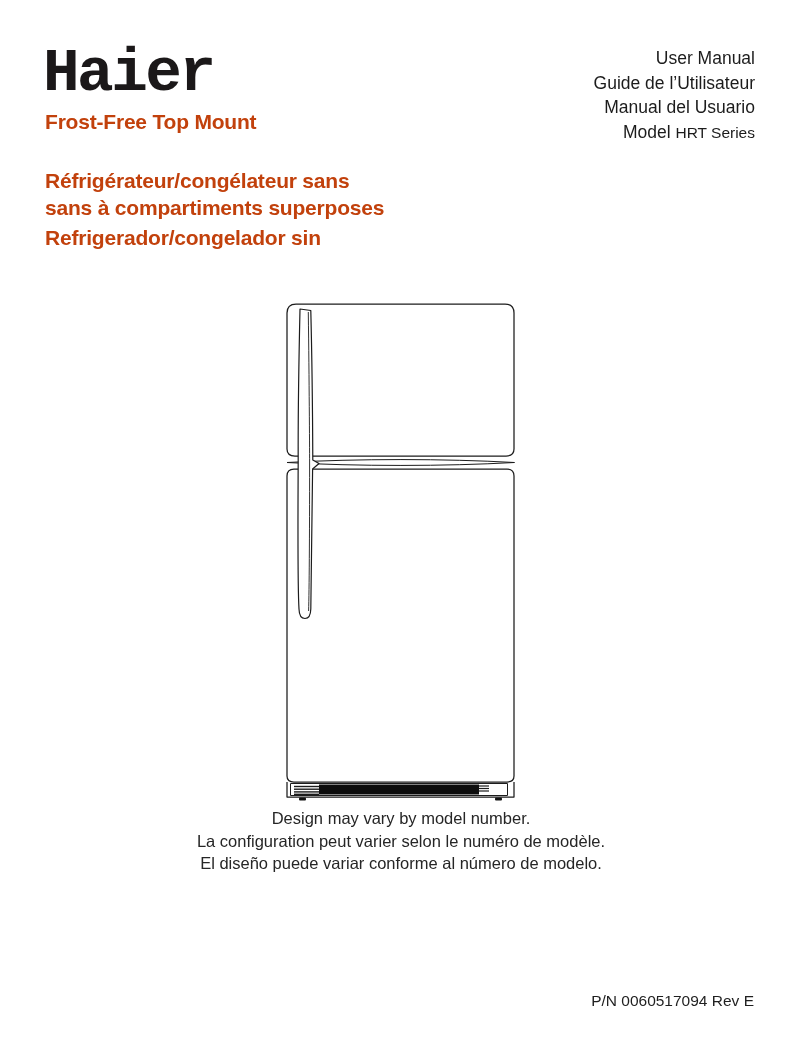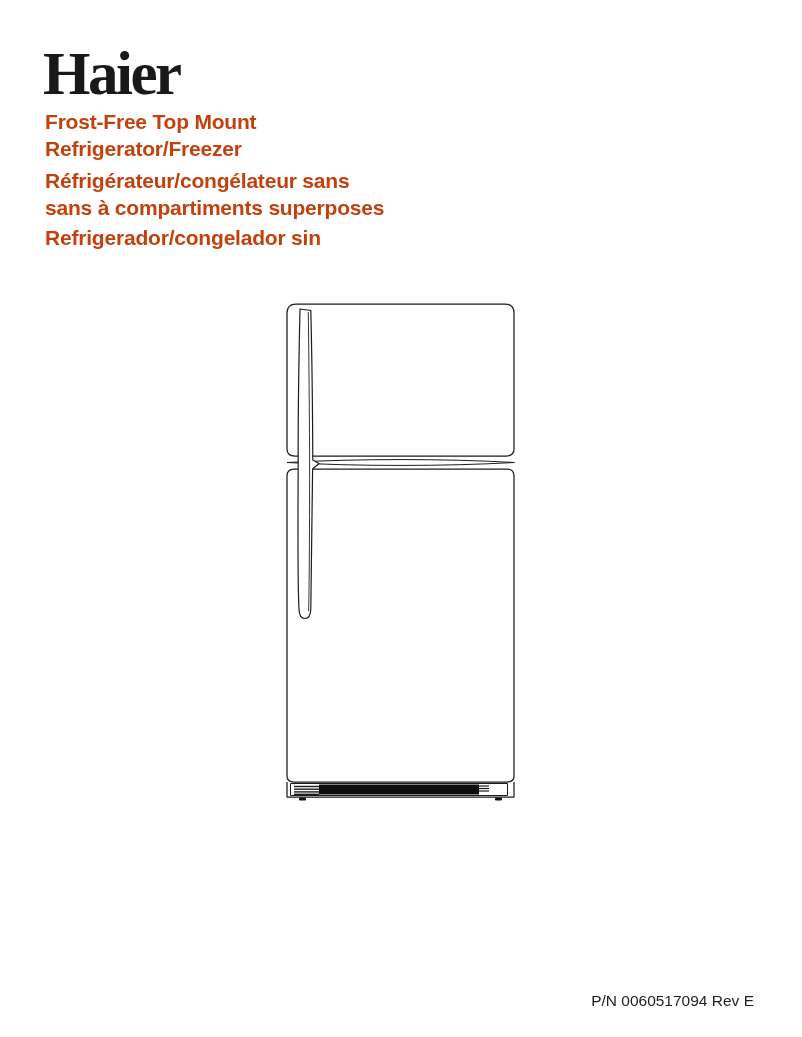--- a/index.html
+++ b/index.html
@@ -13,21 +13,21 @@
     height: 1037px;
     background: #ffffff;
     overflow: hidden;
     font-family: "Liberation Sans", sans-serif;
     color: #262626;
   }
   .logo {
     position: absolute;
     left: 43px;
     top: 43px;
-    font-family: Liberation Serif, serif;
+    font-family: Liberation Mono, monospace;
     font-size: 61px;
     font-weight: bold;
     letter-spacing: -2.5px;
     line-height: 1;
     color: #1b1819;
   }
   .header-right {
     position: absolute;
     top: 46px;
     right: 47px;
@@ -76,24 +76,32 @@
     color: #1f1f1f;
   }
 </style>
 </head>
 <body>
 
 <div class="page">
 
   <div class="logo">Haier</div>
 
+  <div class="header-right">
+    <div>User Manual</div>
+    <div>Guide de l’Utilisateur</div>
+    <div>Manual del Usuario</div>
+    <div class="model-line">
+      <span>Model</span>
+      <span class="model-series">HRT Series</span>
+    </div>
+  </div>
 
   <div class="title-block title-en">
     <div>Frost-Free Top Mount</div>
-    <div>Refrigerator/Freezer</div>
   </div>
 
   <div class="title-block title-fr">
     <div>Réfrigérateur/congélateur sans</div>
     <div>sans à compartiments superposes</div>
   </div>
 
   <div class="title-block title-es">
     <div>Refrigerador/congelador sin</div>
   </div>
@@ -137,16 +145,21 @@
                C13.2,313 15.5,315.5 19,315.5
                C22.5,315.5 24.6,313 24.8,306
                C25.6,262 26.2,215 26.6,166
                L33,160.5 L26.8,157
                C26.6,110 26,55 24.8,7.5
                Z"></path>
       <path fill="none" stroke="#1c1c1c" stroke-width="0.9" d="M22.3,9 C23.2,80 23.6,140 23.6,160 C23.6,240 23.2,285 22.6,308"></path>
     </svg>
   </div>
 
+  <div class="captions">
+    <div>Design may vary by model number.</div>
+    <div>La configuration peut varier selon le numéro de modèle.</div>
+    <div>El diseño puede variar conforme al número de modelo.</div>
+  </div>
 
   <div class="footer-pn">P/N 0060517094 Rev E</div>
 
 </div>
 
 </body></html>

